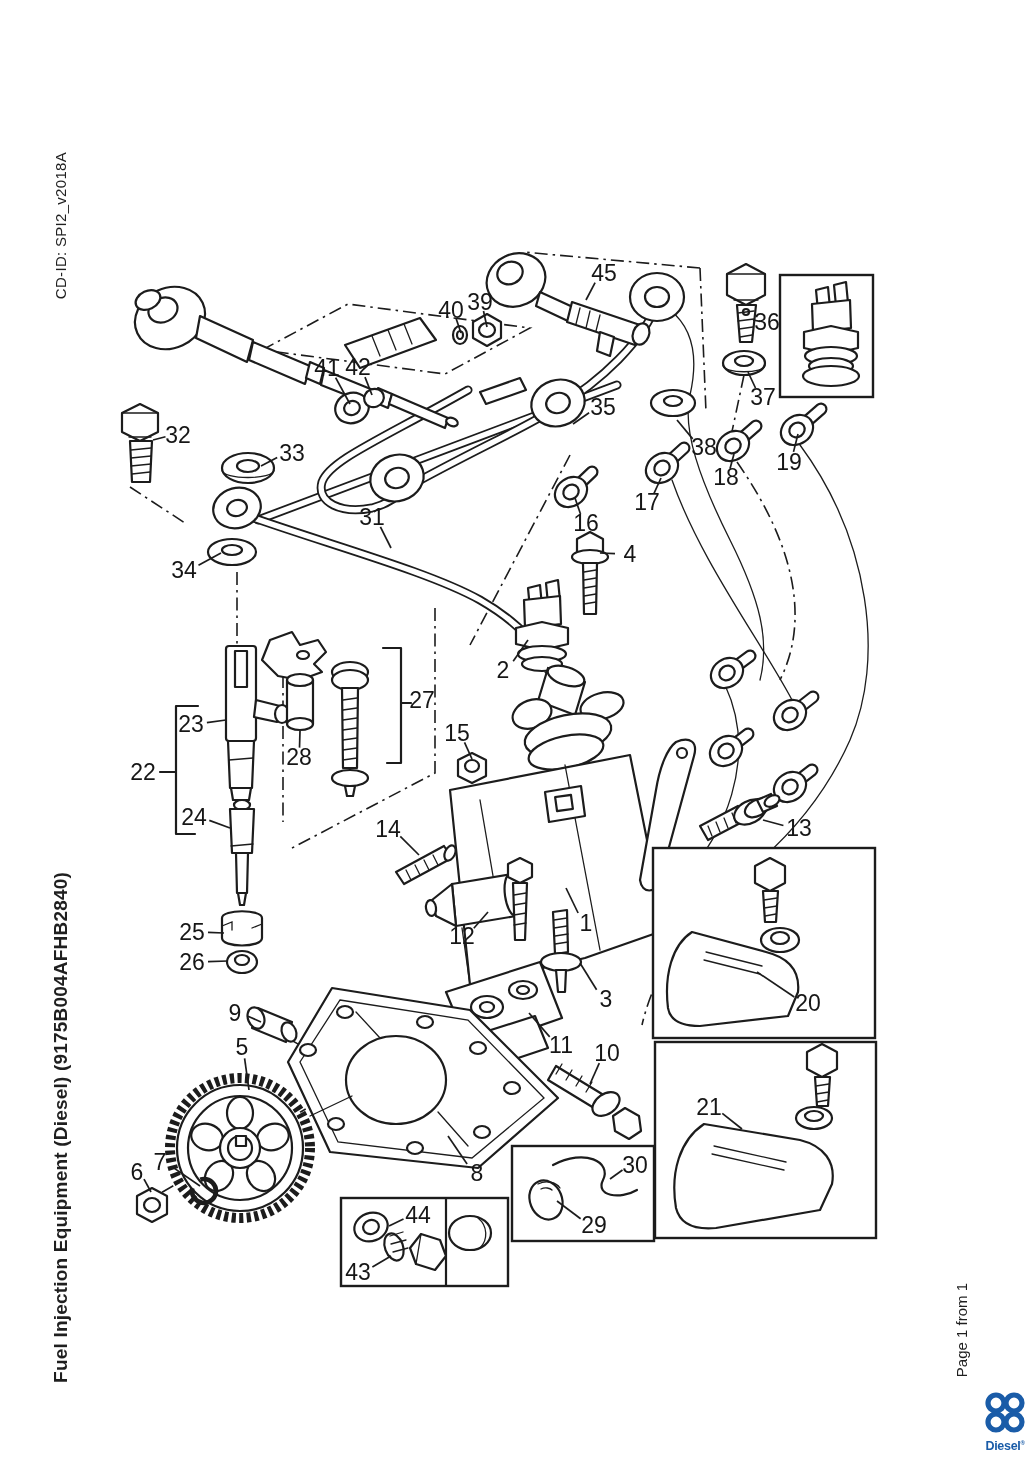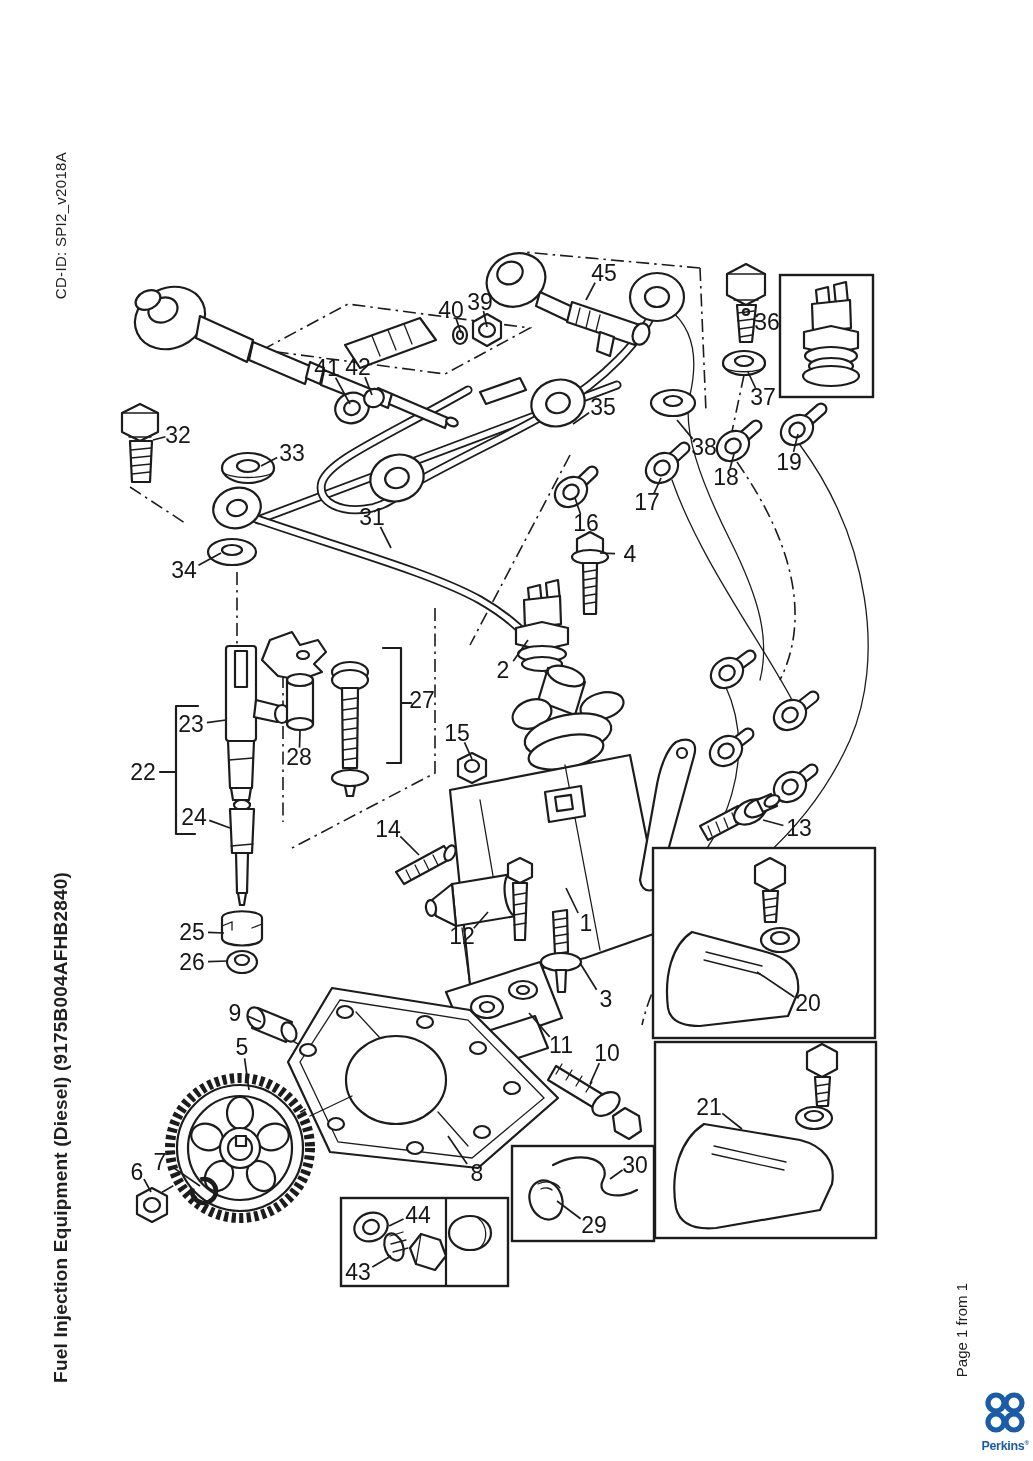--- a/index.html
+++ b/index.html
@@ -38,21 +38,21 @@
 
   <div class="brand" style="color: rgb(26, 92, 168);">
     <svg width="46" height="44" viewBox="0 0 46 44">
       <g fill="none" stroke="currentColor" stroke-width="5.2">
         <circle cx="14" cy="11" r="8"></circle>
         <circle cx="32" cy="11" r="8"></circle>
         <circle cx="14" cy="30" r="8"></circle>
         <circle cx="32" cy="30" r="8"></circle>
       </g>
     </svg>
-    <div class="brand-text"><span>Perkins</span><sup>®</sup></div>
+    <div class="brand-text"><span>Diesel</span><sup>®</sup></div>
   </div>
 
   <div class="diagram-wrap">
   <svg id="diagram-svg" width="1033" height="1461" viewBox="0 0 1033 1461">
 
     <g>
       <path class="dd" d="M262,350 L348,304 L530,328 L445,374 Z"></path>
       <path class="dd" d="M700,268 L706,412"></path>
       <path class="dd" d="M700,268 L523,252"></path>
       <path class="dd" d="M237,572 L237,645"></path>

